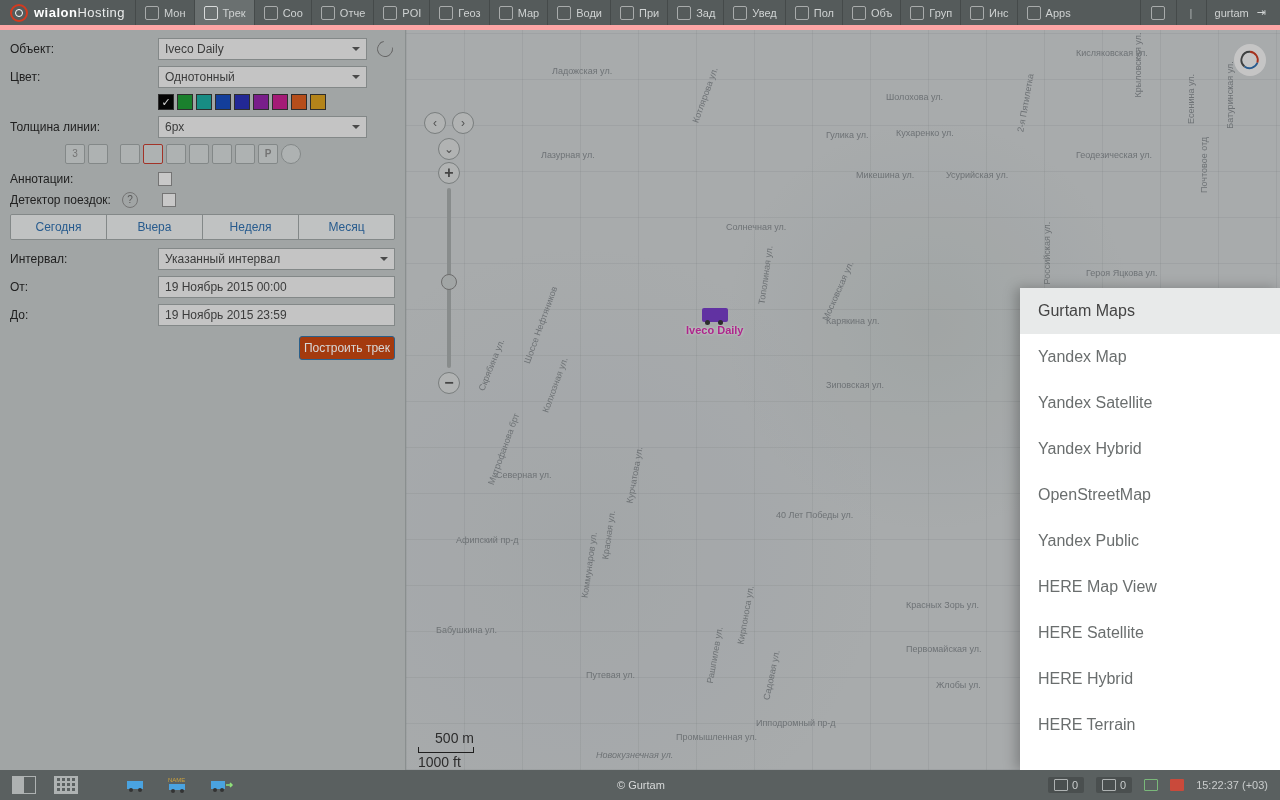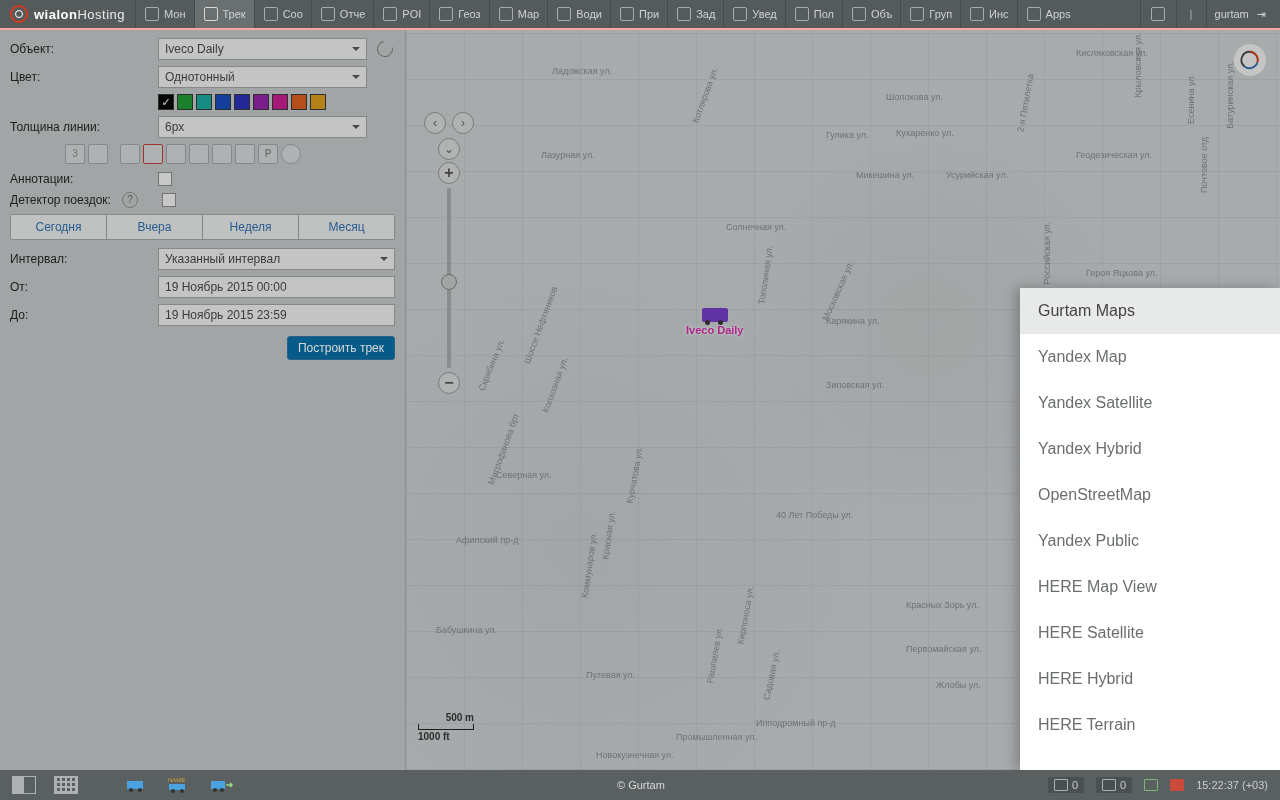--- a/index.html
+++ b/index.html
@@ -1,18 +1,18 @@
 <!DOCTYPE html>
 <html><head>
 <meta charset="utf-8">
 <style>
 *{box-sizing:border-box;margin:0;padding:0;font-family:Arial,Helvetica,sans-serif}
 html,body{width:1280px;height:800px;overflow:hidden;background:#666;position:relative}
 
-.topbar{position:absolute;left:0;top:0;right:0;height:30px;background:#555b5b;display:flex;align-items:center;color:#cfd2d2;font-size:11px;border-bottom:2px solid #fca5a5}
+.topbar{position:absolute;left:0;top:0;right:0;height:30px;background:#555b5b;display:flex;align-items:center;color:#cfd2d2;font-size:11px;border-bottom:5px solid #fca5a5}
 .logo{display:flex;align-items:center;padding:0 10px;height:100%}
 .logo-circle{width:18px;height:18px;border:2px solid #d43a1f;border-radius:50%;display:inline-block;margin-right:6px;position:relative}
 .logo-circle::after{content:"";position:absolute;inset:3px;border:1px solid #fff;border-radius:50%}
 .logo-text{color:#eaecec;font-size:13px;letter-spacing:.5px}
 .logo-text b{font-weight:700;color:#fff}
 .tabs{display:flex;height:100%;flex:1;overflow:hidden}
 .tab{display:flex;align-items:center;gap:4px;padding:0 8px;height:100%;border-left:1px solid #454a4a;white-space:nowrap;cursor:pointer}
 .tab.active{background:#6a7070}
 .tab.search{width:36px;justify-content:center}
 .tab.user{padding-right:14px}
@@ -33,21 +33,21 @@
 .sw{width:16px;height:16px;border:1px solid #333;cursor:pointer}
 .sw.sel-sw::after{content:"✓";color:#fff;font-size:11px;display:block;text-align:center;line-height:14px}
 .toolbtns{display:flex;gap:3px;padding-left:55px;margin:6px 0 8px}
 .tb{width:20px;height:20px;background:#cfd4d4;border:1px solid #9aa0a0;border-radius:2px;position:relative}
 .cb{width:14px;height:14px;border:1px solid #888;background:#eee}
 .help{width:16px;height:16px;border:1px solid #888;border-radius:50%;text-align:center;line-height:14px;font-size:10px;color:#666;margin-right:8px}
 .seg{display:flex;border:1px solid #9aa0a0;border-radius:2px;overflow:hidden;margin-top:6px}
 .seg div{flex:1;text-align:center;padding:5px 0;color:#2b6aa8;background:#e4e7e7;border-left:1px solid #9aa0a0;cursor:pointer;font-size:12px}
 .seg div:first-child{border-left:none}
 .dtin{flex:1;height:22px;border:1px solid #9aa0a0;background:#e9eaea;padding:0 6px;display:flex;align-items:center;color:#444}
-.btn-primary{float:right;background:#0369a1;color:#fff;border:1px solid #2e6fa4;border-radius:3px;padding:4px 10px;font-size:12px;cursor:pointer;margin-top:4px}
+.btn-primary{float:right;background:#c2410c;color:#fff;border:1px solid #2e6fa4;border-radius:3px;padding:4px 4px;font-size:12px;cursor:pointer;margin-top:4px}
 
 .map{position:absolute;left:406px;right:0;top:30px;bottom:30px;background:#d8dcde;overflow:hidden}
 .map::before{content:"";position:absolute;inset:0;background:
  repeating-linear-gradient(0deg,rgba(120,128,130,.12) 0 1px,transparent 1px 46px),
  repeating-linear-gradient(90deg,rgba(120,128,130,.12) 0 1px,transparent 1px 58px),
  radial-gradient(circle at 60% 40%,rgba(140,160,140,.12),transparent 30%),
  radial-gradient(circle at 20% 70%,rgba(150,160,170,.10),transparent 35%);
 }
 .street{position:absolute;font-size:9px;color:#8b9195;white-space:nowrap}
 .veh{position:absolute;left:280px;top:278px;text-align:center}
@@ -58,21 +58,21 @@
 
 .navpad{position:absolute;left:18px;top:70px}
 .nbtn{width:22px;height:22px;border:1px solid #9aa0a0;border-radius:50%;background:#e4e7e7;position:absolute;display:flex;align-items:center;justify-content:center;color:#666;font-size:12px;cursor:pointer}
 .nb-l{left:0;top:12px}.nb-r{left:28px;top:12px}.nb-d{left:14px;top:38px}
 .zoom{position:absolute;left:32px;top:132px;width:22px}
 .zbtn{width:22px;height:22px;border:1px solid #9aa0a0;border-radius:50%;background:#e4e7e7;text-align:center;line-height:20px;color:#555;font-weight:bold;cursor:pointer}
 .ztrack{width:4px;height:180px;background:#aeb3b3;margin:4px auto;border-radius:2px;position:relative}
 .zthumb{position:absolute;left:-6px;top:86px;width:16px;height:16px;border-radius:50%;background:#cfd4d4;border:1px solid #888}
 .brand-ico{position:absolute;right:14px;top:14px;width:32px;height:32px;border-radius:50%;background:#fff;display:flex;align-items:center;justify-content:center}
 .brand-ico svg{width:22px;height:22px}
-.scale{position:absolute;left:12px;bottom:28px;font-size:10px;color:#333;font-weight:bold}
+.scale{position:absolute;left:12px;bottom:0;font-size:14px;color:#333;font-weight:normal}
 .scale .bar{width:56px;height:6px;border:1.5px solid #222;border-top:none;margin:1px 0}
 
 .layers{position:absolute;right:0;top:258px;width:260px;bottom:0;background:#fff;box-shadow:-4px 0 12px rgba(0,0,0,.25);overflow:auto}
 .layers .li{padding:14px 18px;font-size:16px;color:#6a6e6e;cursor:pointer}
 .layers .li.active{background:#e8eaea;color:#444}
 
 .bottom{position:absolute;left:0;right:0;bottom:0;height:30px;background:#5a6060;display:flex;align-items:center;color:#c9cccc;font-size:11px}
 .bl{display:flex;align-items:center;gap:18px;padding:0 12px}
 .bico{width:24px;height:18px;position:relative;cursor:pointer}
 .bcenter{flex:1;text-align:center;color:#d7d9d9}
@@ -261,21 +261,21 @@
     <div class="street" style="left: 590px; top: 68px; transform: rotate(-80deg);">2-я Пятилетка</div>
     <div class="street" style="left: 760px; top: 64px; transform: rotate(-90deg);">Есенина ул.</div>
     <div class="street" style="left: 670px; top: 18px;">Кисляковская ул.</div>
     <div class="street" style="left: 146px; top: 36px;">Ладожская ул.</div>
     <div class="street" style="left: 330px; top: 240px; transform: rotate(-82deg);">Тополиная ул.</div>
     <div class="street" style="left: 500px; top: 570px;">Красных Зорь ул.</div>
     <div class="street" style="left: 530px; top: 650px;">Жлобы ул.</div>
     <div class="street" style="left: 370px; top: 480px;">40 Лет Победы ул.</div>
     <div class="street" style="left: 500px; top: 614px;">Первомайская ул.</div>
     <div class="street" style="left: 350px; top: 688px;">Ипподромный пр-д</div>
-    <div class="street" style="left: 190px; top: 720px;">Новокузнечная ул.</div>
+    <div class="street" style="left: 190px; top: 720px; font-style: italic;">Новокузнечная ул.</div>
     <div class="street" style="left: 270px; top: 702px;">Промышленная ул.</div>
     <div class="street" style="left: 270px; top: 60px; transform: rotate(-70deg);">Котлярова ул.</div>
     <div class="street" style="left: 94px; top: 290px; transform: rotate(-70deg);">Шоссе Нефтяников</div>
     <div class="street" style="left: 340px; top: 640px; transform: rotate(-78deg);">Садовая ул.</div>
     <div class="street" style="left: 178px; top: 500px; transform: rotate(-82deg);">Красная ул.</div>
     <div class="street" style="left: 150px; top: 530px; transform: rotate(-82deg);">Коммунаров ул.</div>
     <div class="street" style="left: 180px; top: 640px;">Путевая ул.</div>
     <div class="street" style="left: 30px; top: 595px;">Бабушкина ул.</div>
     <div class="street" style="left: 50px; top: 505px;">Афипский пр-д</div>
     <div class="street" style="left: 90px; top: 440px;">Северная ул.</div>

